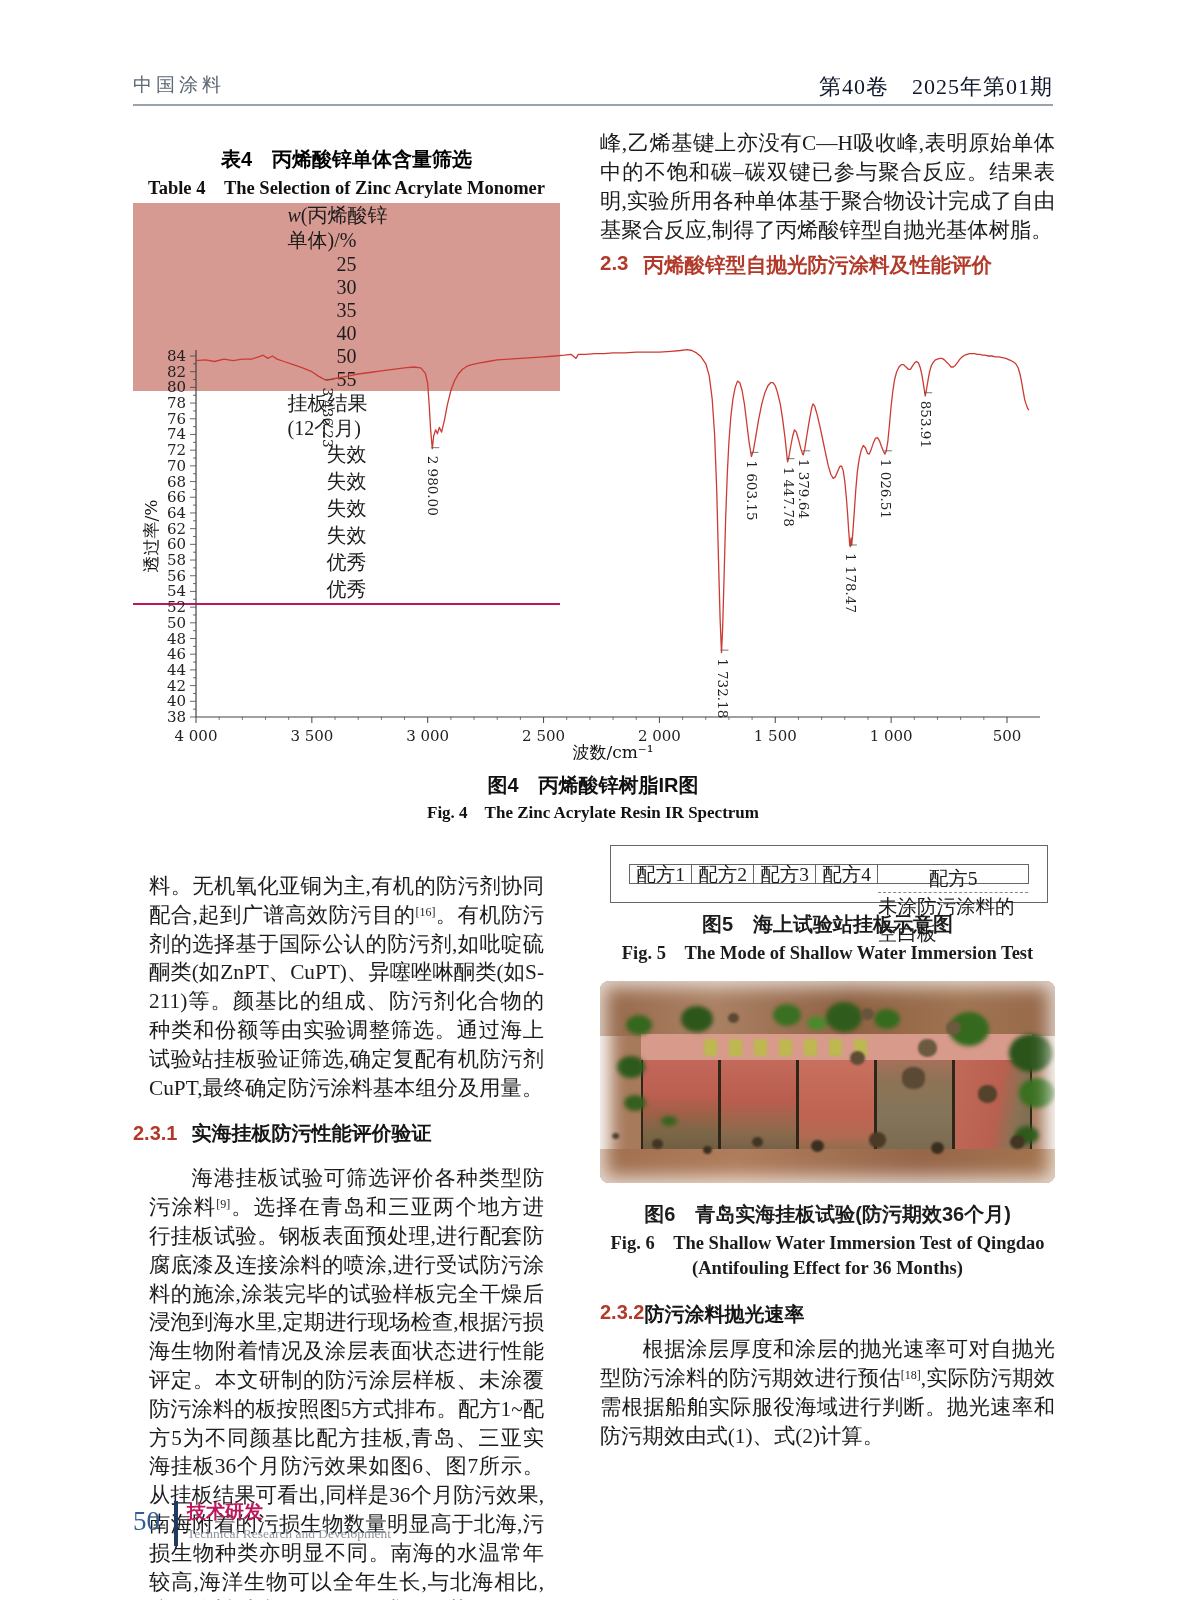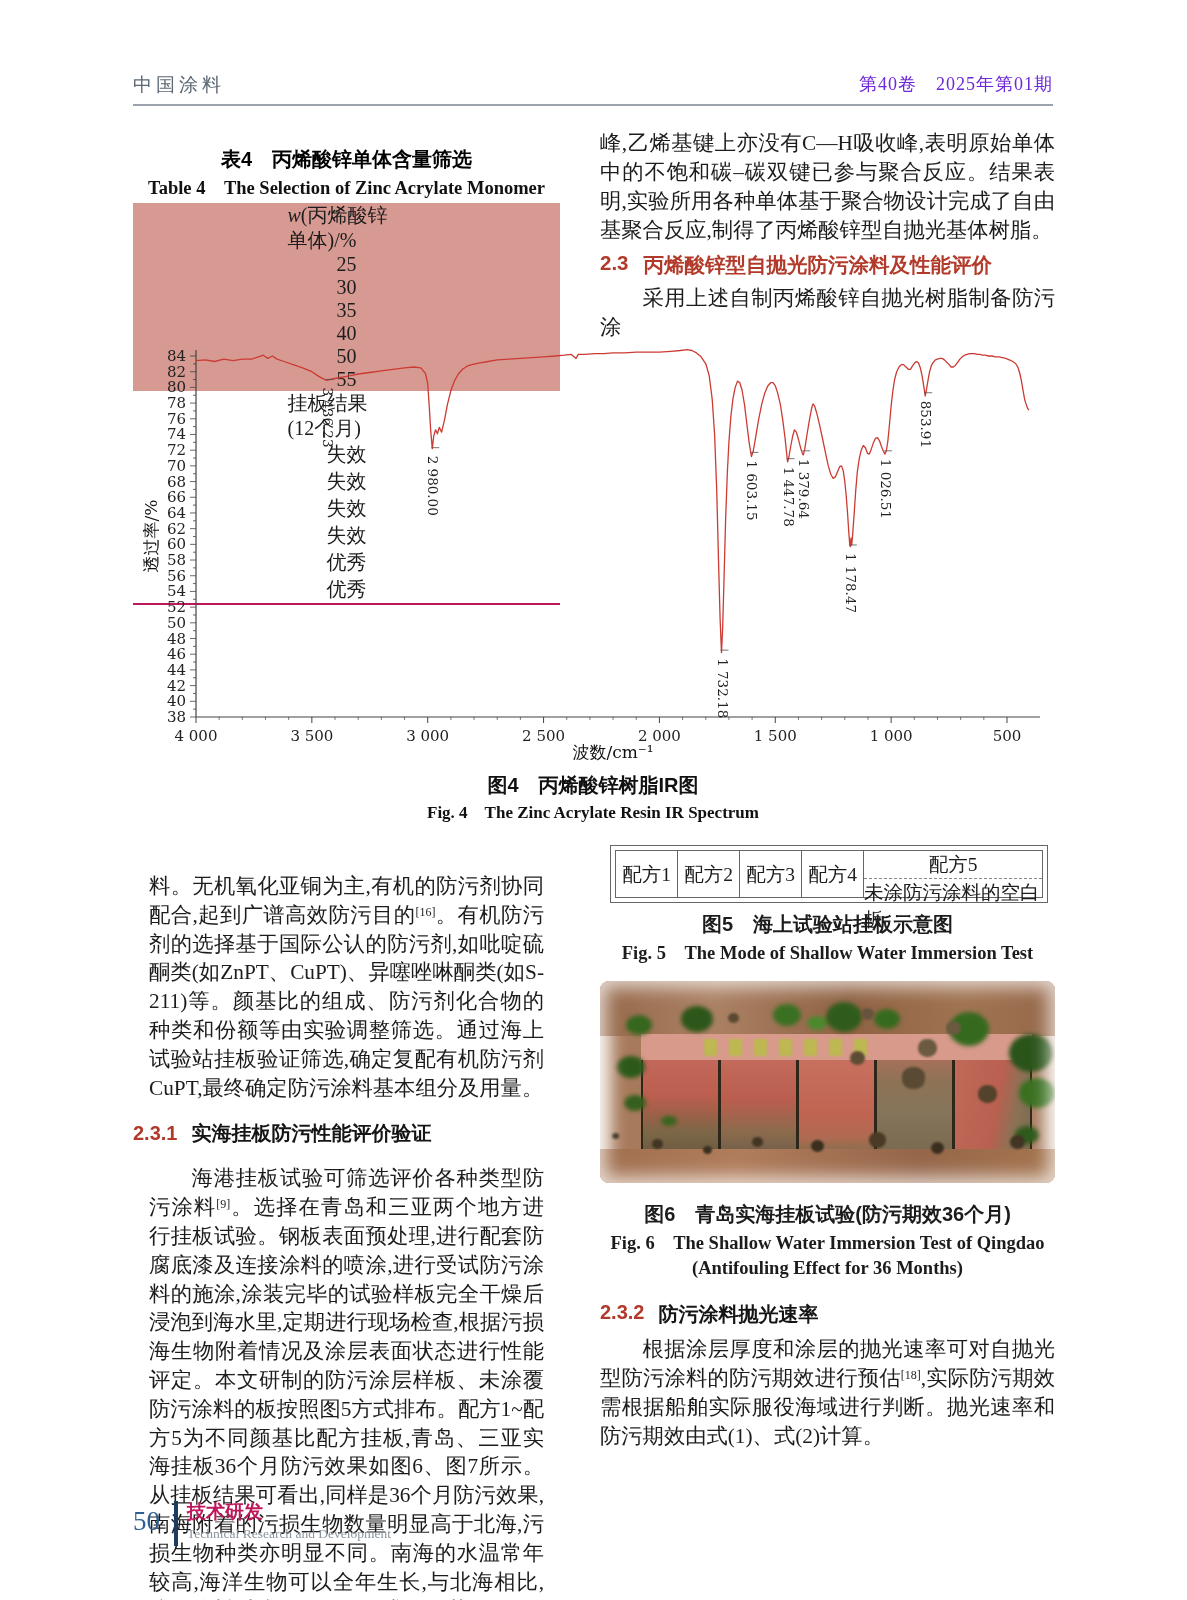--- a/index.html
+++ b/index.html
@@ -1,20 +1,20 @@
 <!DOCTYPE html>
 <html><head>
 <meta charset="utf-8">
 <style>
   html,body{margin:0;padding:0;background:#e8e8e8;}
   .page{position:relative;width:1187px;height:1600px;background:#ffffff;margin:0 auto;overflow:hidden;
         font-family:"Liberation Serif","DejaVu Serif",serif;color:#1c1c1c;}
   
   .hdr-left{position:absolute;left:133px;top:72px;font-size:19px;color:#5d6874;letter-spacing:4px;}
-  .hdr-right{position:absolute;right:134px;top:72px;font-size:18px;color:#6d28d9;letter-spacing:1px;}
+  .hdr-right{position:absolute;right:134px;top:72px;font-size:22px;color:#0f172a;letter-spacing:1px;}
   .hdr-rule{position:absolute;left:133px;top:104px;width:920px;height:2px;background:#9aa3ab;}
   
   .t4-title-cn{position:absolute;left:133px;top:146px;width:427px;text-align:center;font-family:"Liberation Sans","DejaVu Sans",sans-serif;font-weight:bold;font-size:20px;color:#000000;}
   .t4-title-en{position:absolute;left:125px;top:175px;width:443px;text-align:center;font-weight:bold;font-size:18.5px;color:#111;}
   .t4{position:absolute;left:133px;top:203px;width:427px;font-size:20px;}
   .t4-row{display:flex;align-items:center;flex-direction:column;}
   .t4-head{background:#d69a92;min-height:54px;}
   .t4-body{min-height:62px;border-bottom:2px solid #be185d;}
   .t4-label{width:150px;padding-left:16px;box-sizing:border-box;line-height:25px;}
   .t4-cell{flex:1;text-align:center;}
@@ -29,21 +29,21 @@
   .cap4-en{position:absolute;left:133px;top:801px;width:920px;text-align:center;font-weight:bold;font-size:17px;color:#111;}
   
   .lcol{position:absolute;left:133px;top:856px;width:427px;font-size:21.3px;line-height:28.8px;text-align:justify;}
   .lcol p{margin:16px;}
   .jp sup,.rtop sup,.p232 sup{font-size:12px;line-height:0;vertical-align:6px;}
   .ind{text-indent:2em;}
   .h231{display:flex;gap:14px;margin:3px 0 2px 0;font-family:"Liberation Sans","DejaVu Sans",sans-serif;font-weight:bold;font-size:20px;line-height:30px;}
   .hnum-red{color:#b23a2a;}
   .hblack{color:#151515;font-weight:600;}
   
-  .f5box{position:absolute;left:610px;top:845px;width:438px;height:58px;border:1px solid #666;padding:4px;box-sizing:border-box;}
+  .f5box{position:absolute;left:610px;top:845px;width:438px;height:58px;border:1px solid #666;padding:18px;box-sizing:border-box;}
   .f5in{display:flex;height:100%;border:1px solid #666;box-sizing:border-box;}
   .f5c{width:61px;border-right:1px solid #666;display:flex;align-items:center;justify-content:center;font-size:19.5px;}
   .f5c5{flex:1;display:flex;flex-direction:column;}
   .f5c5t{flex:1;display:flex;align-items:center;justify-content:center;font-size:19.5px;border-bottom:1px dashed #888;}
   .f5c5b{flex:1;display:flex;align-items:center;justify-content:center;font-size:19.5px;}
   .f5cap-cn{position:absolute;left:600px;top:911px;width:455px;text-align:center;font-family:"Liberation Sans","DejaVu Sans",sans-serif;font-weight:bold;font-size:20px;}
   .f5cap-en{position:absolute;left:600px;top:940px;width:455px;text-align:center;font-weight:bold;font-size:18.5px;}
   
   .photo{position:absolute;left:600px;top:981px;width:455px;height:202px;border-radius:9px;overflow:hidden;background:#a87a5c;box-shadow:inset 0 0 20px 7px rgba(255,255,255,.85);}
   .photo *{position:absolute;}
@@ -65,21 +65,21 @@
   .ph-speck{left:12px;top:152px;width:7px;height:6px;border-radius:50%;background:#3a2f1f;filter:blur(1px);
     box-shadow:42px 8px 0 2px #433524,92px 14px 0 1px #3a2f1f,142px 6px 0 2px #433524,202px 10px 0 3px #3a2f1f,
     262px 4px 0 5px #4a3a26,322px 12px 0 3px #3a2f1f,402px 6px 0 4px #433524,298px -58px 0 8px #5a4a33,
     312px -88px 0 6px #6b5a40,372px -42px 0 6px #53422c,242px -78px 0 4px #5e4c35,338px -108px 0 4px #6b5a40,
     118px -118px 0 2px #5a4a33,252px -122px 0 3px #66543c;}
   .ph-vig{left:0;top:0;right:0;bottom:0;box-shadow:inset 0 0 18px 6px rgba(255,255,255,.75);}
   
   .f6cap-cn{position:absolute;left:600px;top:1201px;width:455px;text-align:center;font-family:"Liberation Sans","DejaVu Sans",sans-serif;font-weight:bold;font-size:20px;}
   .f6cap-en1{position:absolute;left:600px;top:1230px;width:455px;text-align:center;font-weight:bold;font-size:18.5px;}
   .f6cap-en2{position:absolute;left:600px;top:1258px;width:455px;text-align:center;font-weight:bold;font-size:18.5px;}
-  .h232{position:absolute;left:600px;top:1301px;display:flex;gap:14px;font-family:"Liberation Sans","DejaVu Sans",sans-serif;font-weight:bold;font-size:20px;}
+  .h232{position:absolute;left:600px;top:1301px;display:flex;font-family:"Liberation Sans","DejaVu Sans",sans-serif;font-weight:bold;font-size:20px;}
   .p232{position:absolute;left:600px;top:1335px;width:455px;font-size:21.3px;line-height:29px;text-indent:2em;text-align:justify;}
   
   .pg-no{position:absolute;left:133px;top:1506px;font-size:27px;color:#2e5e94;}
   .ft-bar{position:absolute;left:174px;top:1501px;width:4px;height:45px;background:#1e3c5f;}
   .ft-cn{position:absolute;left:187px;top:1499px;font-family:"Liberation Sans","DejaVu Sans",sans-serif;font-weight:bold;font-size:19px;color:#be185d;}
   .ft-en{position:absolute;left:187px;top:1526px;font-size:13.5px;color:#8a949c;}
 </style>
 </head>
 <body>
 
@@ -109,21 +109,20 @@
       <div class="t4-cell">优秀</div>
       <div class="t4-cell">优秀</div>
     </div>
   </div>
 
   <div class="rtop jp"><span>峰,乙烯基键上亦没有C—H吸收峰,表明原始单体中的不饱和碳–碳双键已参与聚合反应。结果表明,实验所用各种单体基于聚合物设计完成了自由基聚合反应,制得了丙烯酸锌型自抛光基体树脂。</span></div>
   <div class="h23">
     <span>2.3</span>
     <span>丙烯酸锌型自抛光防污涂料及性能评价</span>
   </div>
-  <div class="rp23"><span>采用上述自制丙烯酸锌自抛光树脂制备防污涂</span></div>
 
   <div class="chart">
     <svg id="ir-svg" width="920" height="420" viewBox="0 0 920 420">
         <line x1="56" y1="6" x2="56" y2="373" stroke="#444" stroke-width="1.2"></line>
         <line x1="56" y1="373" x2="900" y2="373" stroke="#444" stroke-width="1.2"></line>
         <line x1="50" y1="372.9988" x2="56" y2="372.9988" stroke="#444" stroke-width="0.8"></line>
         <text x="46" y="377.9988" text-anchor="end" font-size="15" fill="#222">38</text>
         <line x1="53" y1="365.151" x2="56" y2="365.151" stroke="#444" stroke-width="0.8"></line>
         <line x1="50" y1="357.3032" x2="56" y2="357.3032" stroke="#444" stroke-width="0.8"></line>
         <text x="46" y="362.3032" text-anchor="end" font-size="15" fill="#222">40</text>

